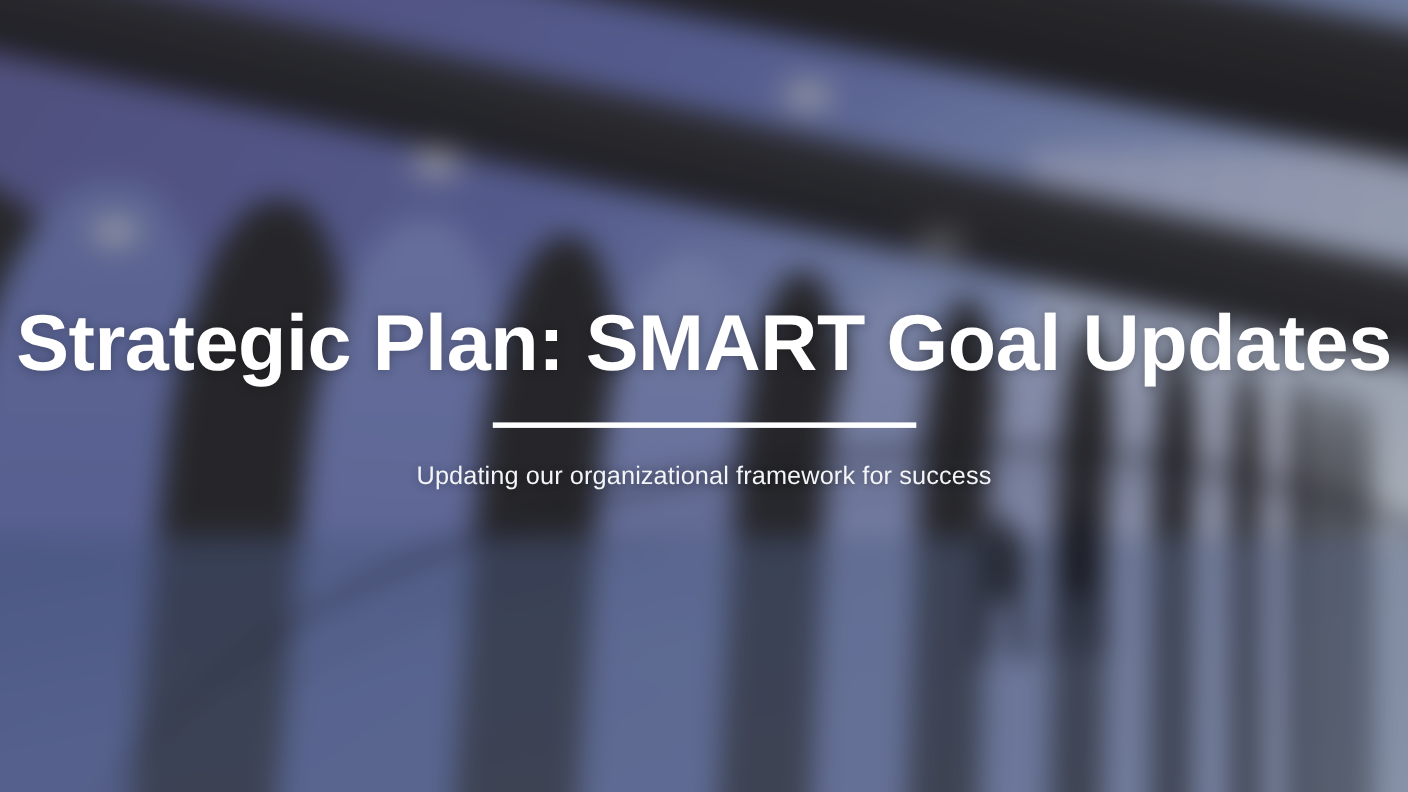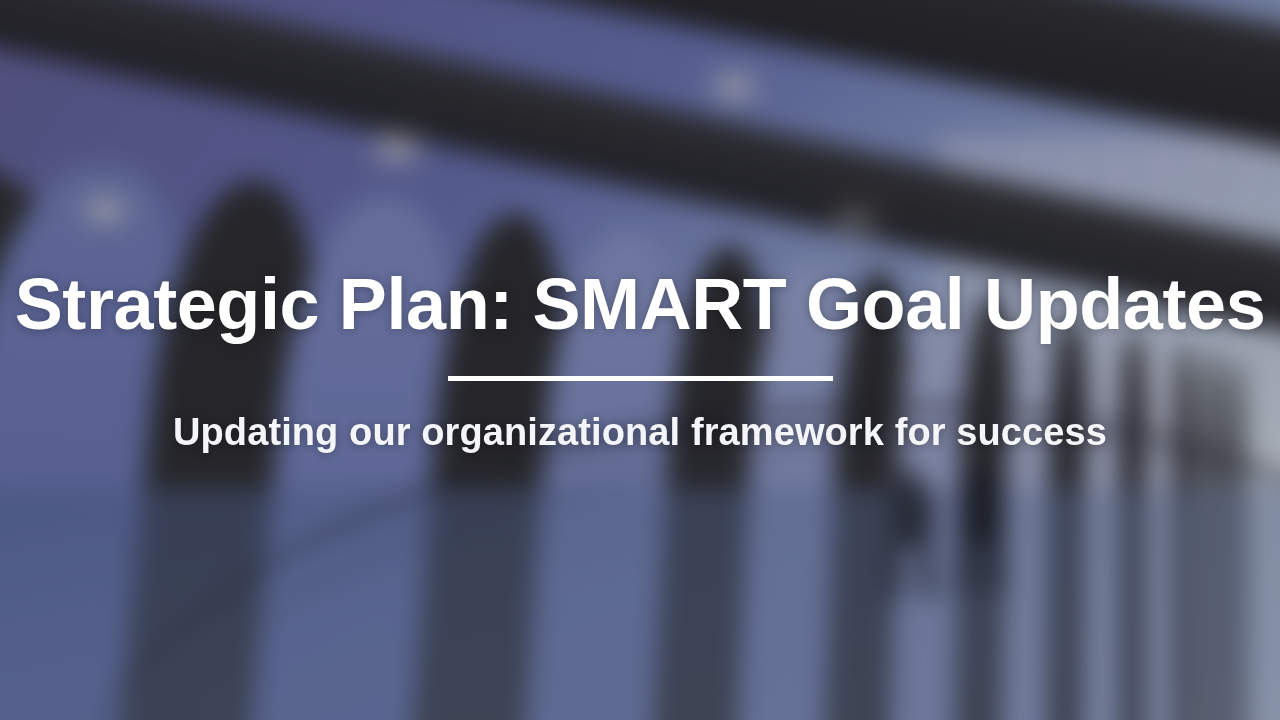--- a/index.html
+++ b/index.html
@@ -146,22 +146,22 @@
     white-space:nowrap;
     text-shadow:0 1px 10px rgba(0,0,0,.28);
   }
   .divider{
     width:385px; height:5px;
     background:#ffffff;
     margin:33px 0 30px;
   }
   .subtitle{
     color:#f4f5f8;
-    font-size:38px;
-    font-weight:700;
+    font-size:23px;
+    font-weight:400;
     letter-spacing:.1px;
     white-space:nowrap;
     text-shadow:0 1px 8px rgba(0,0,0,.30);
   }
 </style>
 </head>
 <body>
 
 <div class="slide">
 

